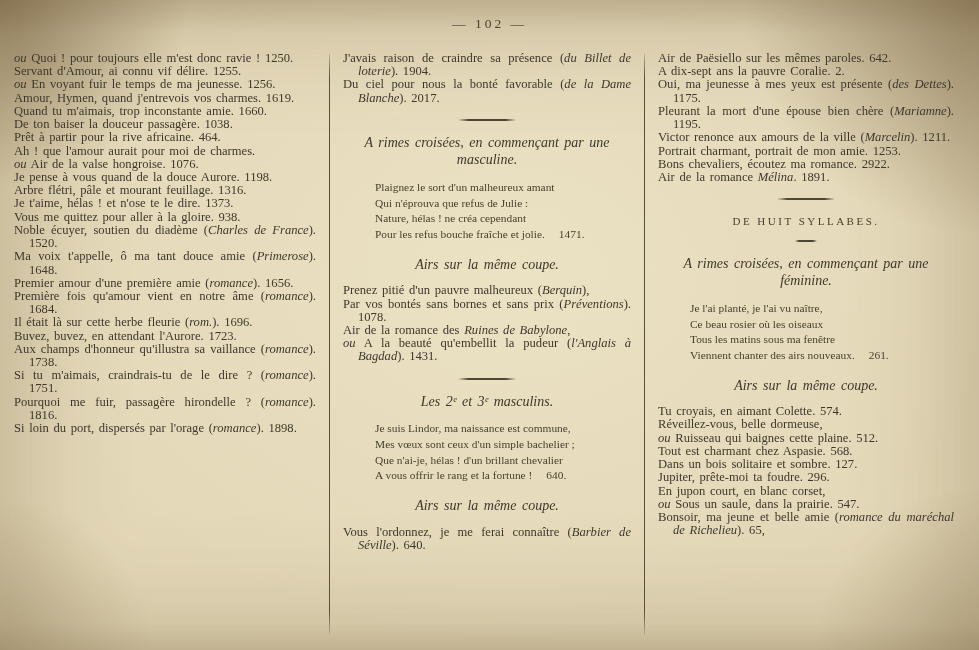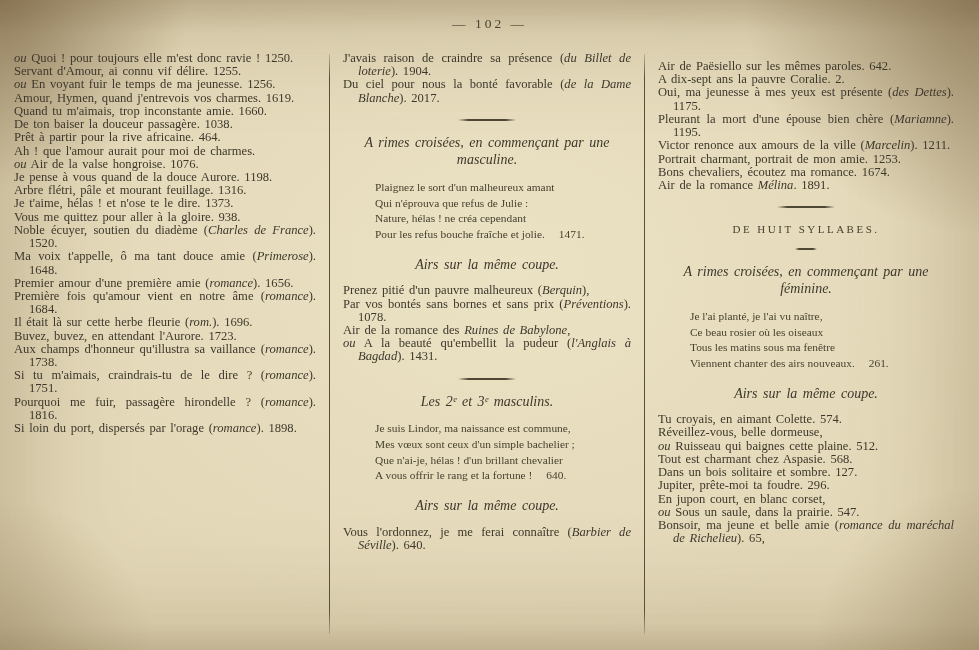--- a/index.html
+++ b/index.html
@@ -38,21 +38,21 @@
   .columns {
     position: absolute;
     top: 52px;
     left: 14px;
     display: flex;
     align-items: flex-start;
   }
   .col { box-sizing: border-box; }
   .col-1 { width: 302px; }
   .col-2 { width: 288px; }
-  .col-3 { width: 296px; margin-top: 8px; }
+  .col-3 { width: 296px; }
   .divider {
     width: 1px;
     height: 580px;
     background: linear-gradient(180deg, rgba(70,62,46,0.2), #56503c 4%, #56503c 96%, rgba(70,62,46,0.2));
     margin: 2px 13px 0 13px;
     flex: 0 0 1px;
   }
   p.entry {
     margin: 0;
     padding-left: 15px;
@@ -157,21 +157,21 @@
         <p class="entry">Vous l'ordonnez, je me ferai connaître (<i>Barbier de Séville</i>). 640.</p>
       </div>
     <div class="divider"></div>
     <div class="col col-3">
         <p class="entry">Air de Paësiello sur les mêmes paroles. 642.</p>
         <p class="entry">A dix-sept ans la pauvre Coralie. 2.</p>
         <p class="entry">Oui, ma jeunesse à mes yeux est présente (<i>des Dettes</i>). 1175.</p>
         <p class="entry">Pleurant la mort d'une épouse bien chère (<i>Mariamne</i>). 1195.</p>
         <p class="entry">Victor renonce aux amours de la ville (<i>Marcelin</i>). 1211.</p>
         <p class="entry">Portrait charmant, portrait de mon amie. 1253.</p>
-        <p class="entry">Bons chevaliers, écoutez ma romance. 1674.</p>
+        <p class="entry">Bons chevaliers, écoutez ma romance. 2922.</p>
         <p class="entry">Air de la romance <i>Mélina</i>. 1891.</p>
         <div class="rule"></div>
         <p class="smallcaps">DE HUIT SYLLABES.</p>
         <div class="rule small"></div>
         <p class="heading">A rimes croisées, en commençant par une féminine.</p>
         <div class="verse">
           <div class="verse-line">Je l'ai planté, je l'ai vu naître,</div>
           <div class="verse-line">Ce beau rosier où les oiseaux</div>
           <div class="verse-line">Tous les matins sous ma fenêtre</div>
           <div class="verse-line">Viennent chanter des airs nouveaux.<span class="verse-num">261.</span></div>

